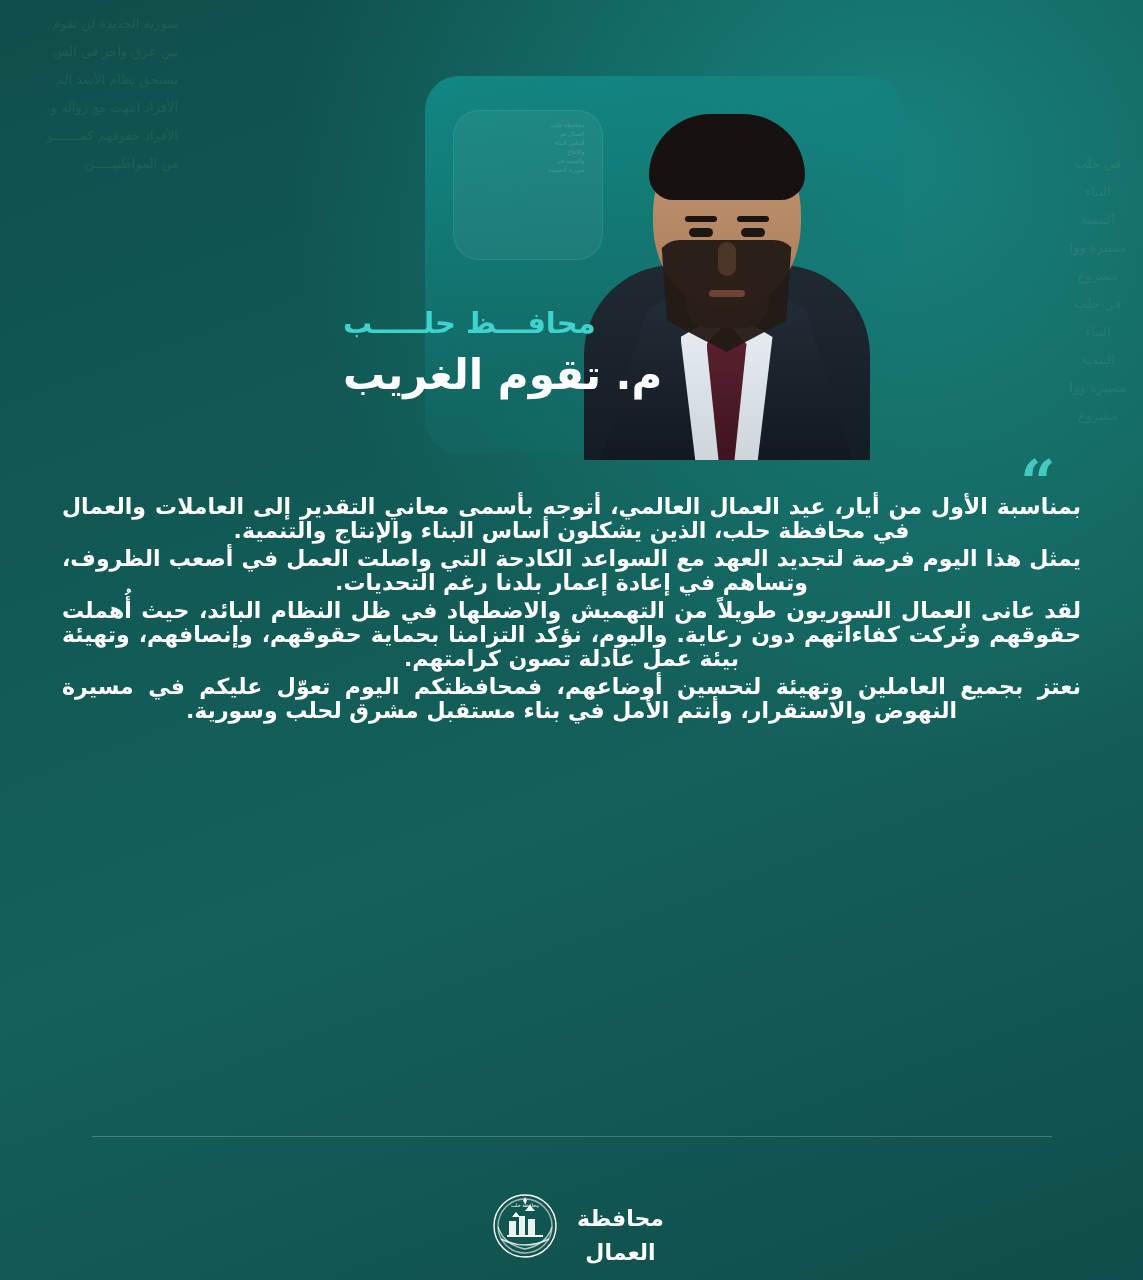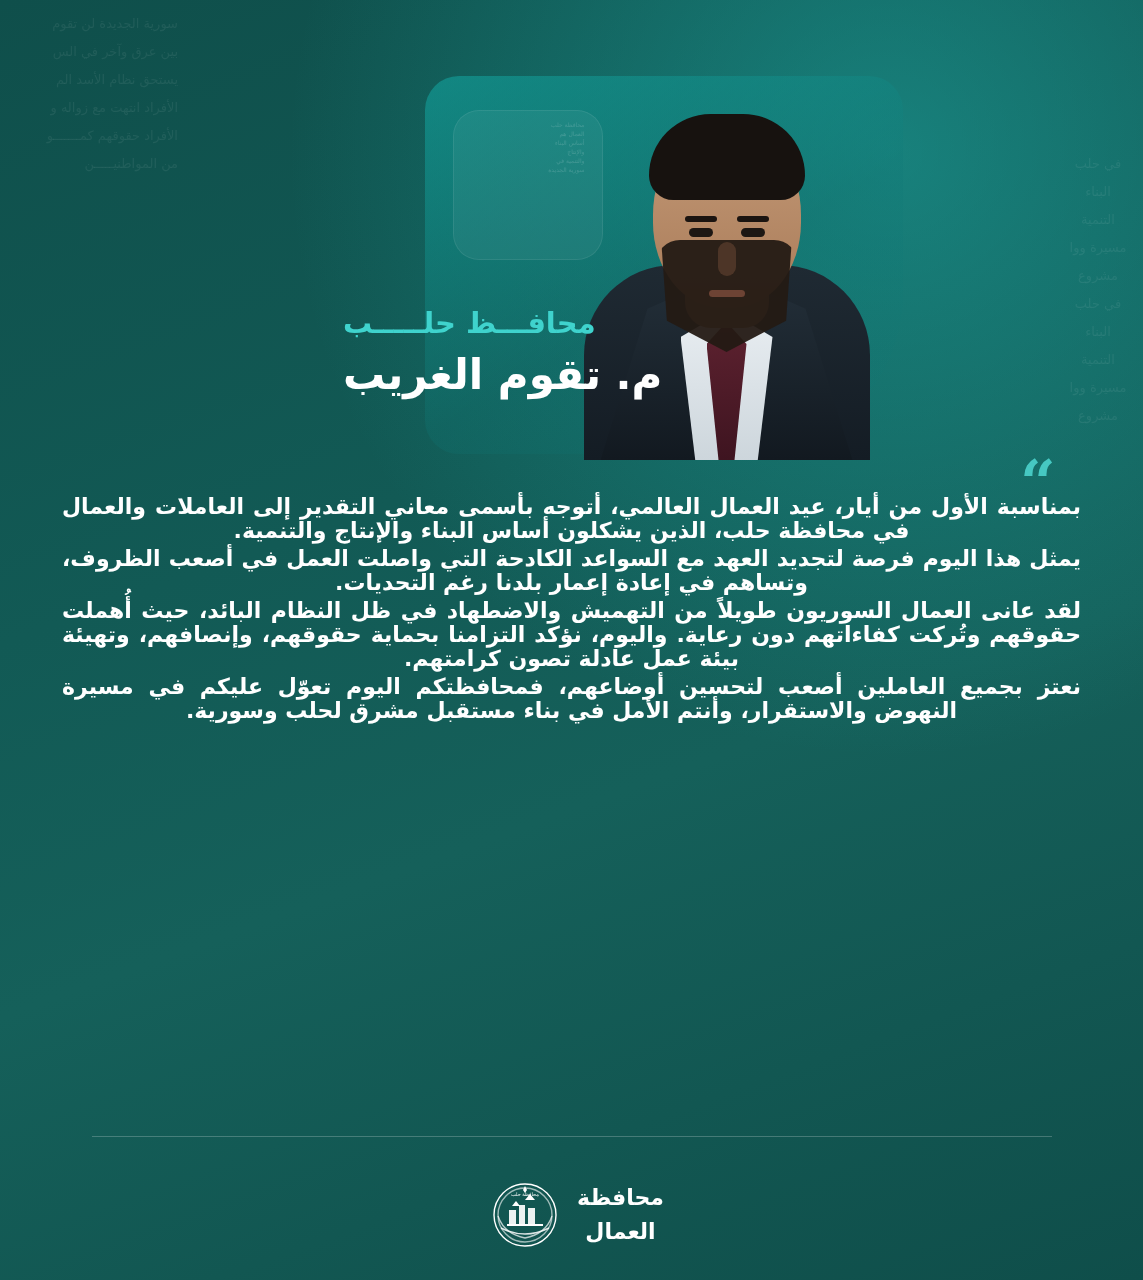--- a/index.html
+++ b/index.html
@@ -236,21 +236,21 @@
     background:rgba(255,255,255,0.22);
   }
 
   
   .footer{
     position:absolute;
     left:0; right:0;
     top:1160px;
     height:110px;
     display:flex;
-    align-items:center;
+    align-items:flex-end;
     justify-content:center;
     gap:6px;
     direction:rtl;
   }
   .footer-text{
     color:#ffffff;
     font-size:22px;
     font-weight:bold;
     line-height:34px;
     text-align:center;
@@ -315,21 +315,21 @@
     <div class="title-small">محافـــظ حلـــــب</div>
     <div class="title-big">م. تقوم الغريب</div>
   </div>
 
   <div class="quote-mark">“</div>
 
   <div class="body-wrap">
     <p class="para">بمناسبة الأول من أيار، عيد العمال العالمي، أتوجه بأسمى معاني التقدير إلى العاملات والعمال في محافظة حلب، الذين يشكلون أساس البناء والإنتاج والتنمية.</p>
     <p class="para">يمثل هذا اليوم فرصة لتجديد العهد مع السواعد الكادحة التي واصلت العمل في أصعب الظروف، وتساهم في إعادة إعمار بلدنا رغم التحديات.</p>
     <p class="para">لقد عانى العمال السوريون طويلاً من التهميش والاضطهاد في ظل النظام البائد، حيث أُهملت حقوقهم وتُركت كفاءاتهم دون رعاية. واليوم، نؤكد التزامنا بحماية حقوقهم، وإنصافهم، وتهيئة بيئة عمل عادلة تصون كرامتهم.</p>
-    <p class="para">نعتز بجميع العاملين أصعب لتحسين أوضاعهم، فمحافظتكم اليوم تعوّل عليكم في مسيرة النهوض والاستقرار، وأنتم الأمل في بناء مستقبل مشرق لحلب وسورية.</p>
+    <p class="para">نعتز بجميع العاملين وتهيئة لتحسين أوضاعهم، فمحافظتكم اليوم تعوّل عليكم في مسيرة النهوض والاستقرار، وأنتم الأمل في بناء مستقبل مشرق لحلب وسورية.</p>
   </div>
 
   <div class="divider"></div>
 
   <div class="footer">
     <div class="footer-text">
       <div class="l1">محافظة</div>
       <div class="l2">العمال</div>
     </div>
     <div class="emblem">

